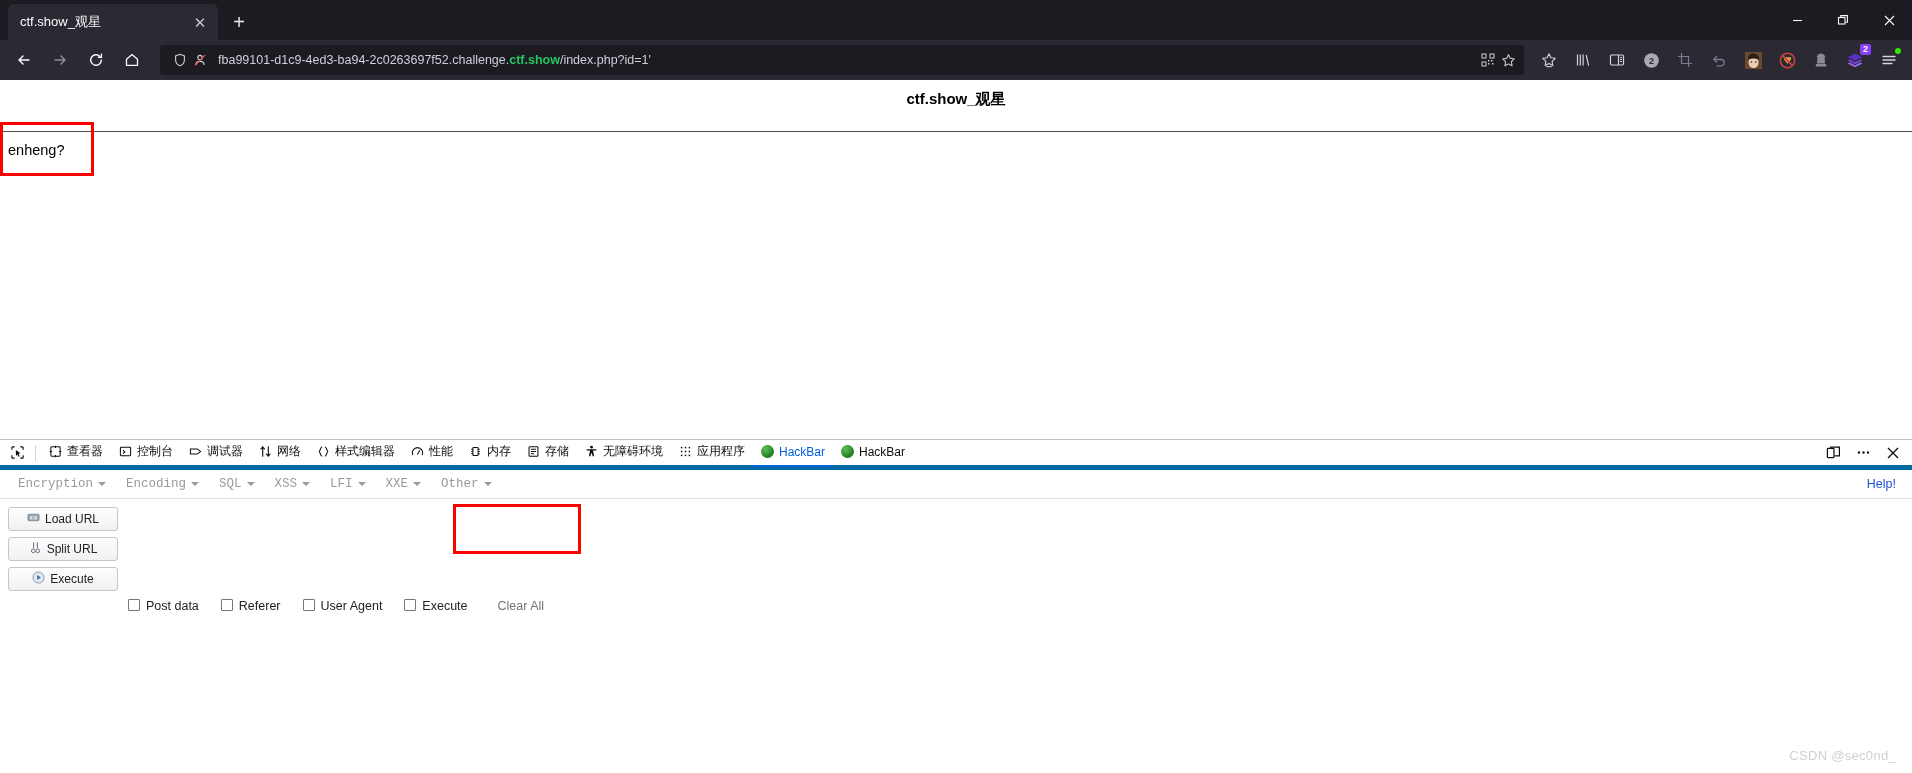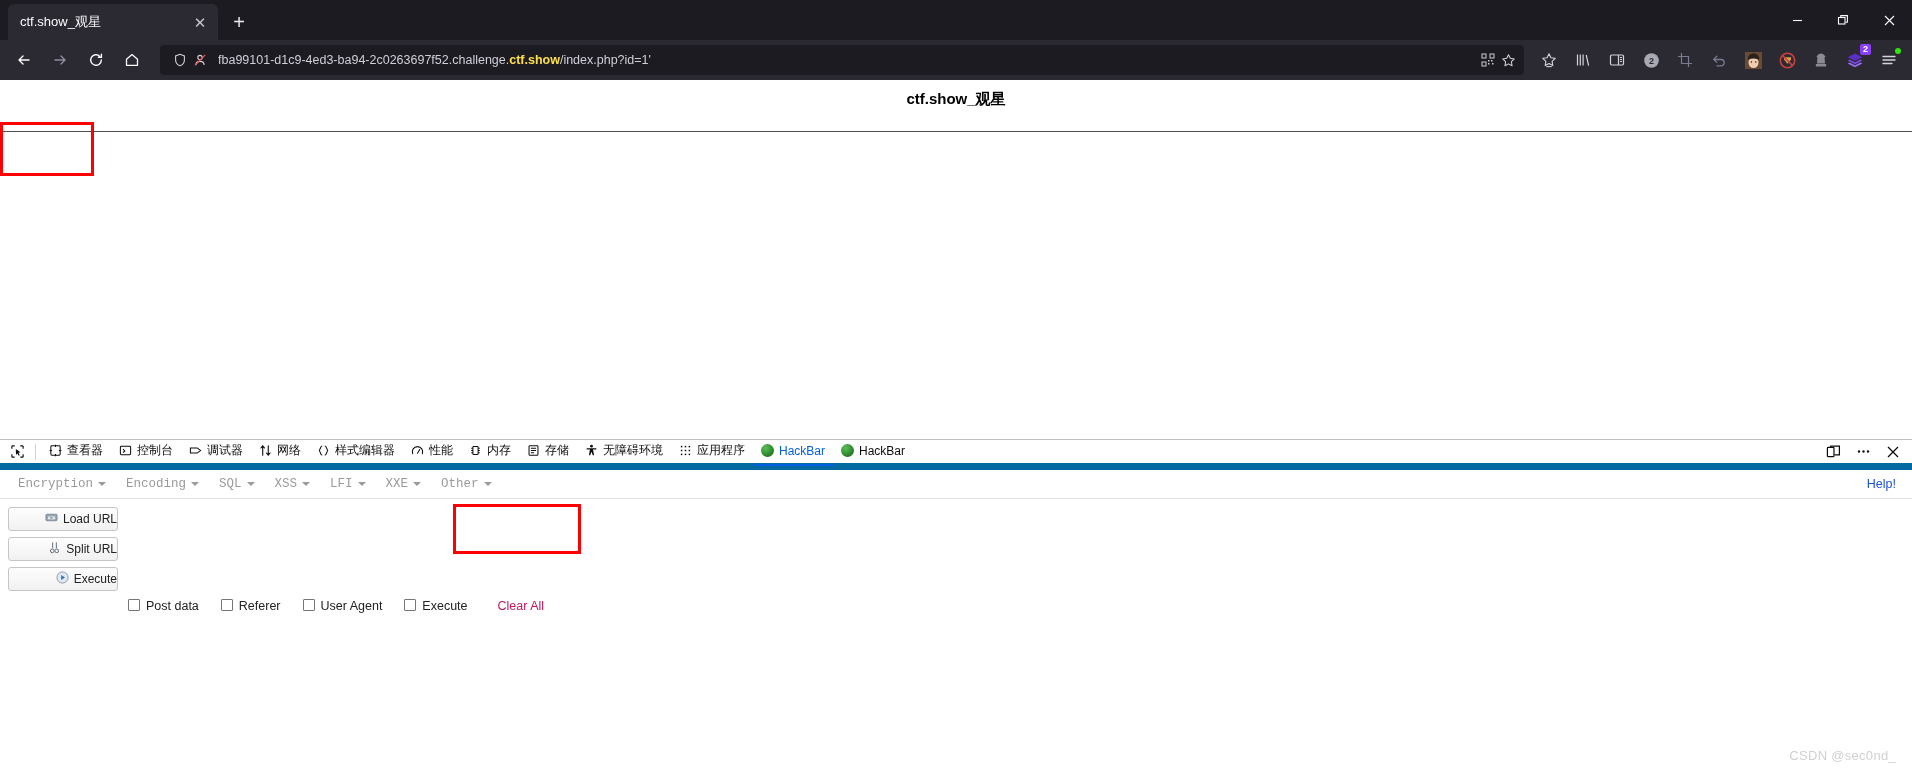--- a/index.html
+++ b/index.html
@@ -59,21 +59,21 @@
   .navbtn.disabled { color: #8f8f9d; }
   .urlbar {
     flex: 1; height: 30px; background: #1c1b22; border-radius: 4px;
     margin: 0 8px 0 10px; display: flex; align-items: center;
     padding: 0 6px 0 10px; min-width: 0;
   }
   .urltext {
     flex: 1; color: #cfcfd8; font-size: 12.5px; white-space: nowrap;
     overflow: hidden; margin-left: 8px; min-width: 0;
   }
-  .urltext b { color: #fde047; font-weight: 700; }
+  .urltext b { color: #22c55e; font-weight: 700; }
   .url-icon { width: 20px; height: 20px; display: flex; align-items: center; justify-content: center; flex: 0 0 20px; }
   .extbtn {
     width: 30px; height: 30px; display: flex; align-items: center;
     justify-content: center; color: #d5d4dd; border-radius: 4px;
     margin: 0 2px; position: relative; flex: 0 0 30px;
   }
   .badge-sq {
     position: absolute; top: -1px; right: -1px;
     background: #8a3ffc; color: #fff; font-size: 9px; font-weight: 700;
     border-radius: 2px; padding: 0 2px; line-height: 11px; min-width: 11px;
@@ -104,21 +104,21 @@
   }
   #redbox-enheng { left: 0px; top: 42px; width: 94px; height: 54px; }
 
   
   .devtools {
     flex: 0 0 auto; background: #fff; border-top: 1px solid #c0c0c0;
     display: flex; flex-direction: column;
   }
   .dt-toolbar {
     height: 30px; display: flex; align-items: center;
-    border-bottom: 7px solid #0369a1; background: #fff; padding: 0 4px;
+    border-bottom: 5px solid #0369a1; background: #fff; padding: 0 4px;
   }
   .dt-picker {
     width: 26px; height: 26px; display: flex; align-items: center;
     justify-content: center; color: #0c0c0d;
   }
   .dt-sep { width: 1px; height: 16px; background: #d0d0d5; margin: 0 5px; }
   .dt-tab {
     display: flex; align-items: center; gap: 5px;
     height: 29px; padding: 0 8px; font-size: 12px; color: #0c0c0d;
     white-space: nowrap; border-bottom: 2px solid transparent;
@@ -151,21 +151,21 @@
     border-right: 4px solid transparent; border-top: 4px solid #9a9a9a;
   }
   .hb-help { font-size: 12.5px; color: #1d4ed8; margin-left: auto; padding-right: 8px; }
 
   .hb-body { display: flex; padding: 8px 8px 0 8px; gap: 10px; }
   .hb-btncol { display: flex; flex-direction: column; gap: 6px; width: 110px; flex: 0 0 110px; }
   .hb-btn {
     height: 24px; border: 1px solid #c6c6c6; border-radius: 3px;
     background: linear-gradient(#fdfdfd, #f1f1f1);
     font-size: 12px; color: #222; display: flex; align-items: center;
-    justify-content: flex-end; gap: 5px;
+    justify-content: center; gap: 5px;
   }
   .hb-textarea-wrap { flex: 1; position: relative; }
   .hb-textarea {
     width: 100%; height: 60px; border: 1px solid #cfcfcf; border-radius: 2px;
     font-size: 12.5px; color: #222; padding: 6px 8px; resize: none;
     font-family: "Liberation Sans", sans-serif; background: #fff;
     line-height: 1.3;
   }
   #redbox-url {
     position: absolute; border: 3px solid #ff0000;
@@ -173,21 +173,21 @@
   }
   .hb-checkrow {
     display: flex; align-items: center; gap: 0;
     padding: 8px 8px 0 128px; font-size: 12.5px; color: #222;
   }
   .hb-check { display: flex; align-items: flex-start; gap: 6px; margin-right: 22px; }
   .cbox {
     width: 12px; height: 12px; border: 1px solid #767676;
     background: #fff; border-radius: 1px; display: inline-block;
   }
-  .hb-clear { color: #be185d; font-size: 12.5px; margin-left: 8px; }
+  .hb-clear { color: #737373; font-size: 12.5px; margin-left: 8px; }
 
   .watermark {
     position: absolute; right: 16px; bottom: 10px;
     font-size: 13px; color: #d0d0d0; letter-spacing: 0.3px;
   }
   .page-wrap { position: relative; height: 100%; }
 </style>
 </head>
 <body>
 
@@ -345,20 +345,21 @@
           <path d="M2 4.5h12M2 8h12M2 11.5h9"></path>
         </svg>
       <span class="greendot"></span>
     </div>
   </div>
 
   <div class="content">
     <div class="page-wrap">
       <h3 class="page-title">ctf.show_观星</h3>
       <hr class="page-hr">
+      <div class="page-text">enheng?</div>
       <div class="redbox" id="redbox-enheng"></div>
     </div>
   </div>
 
   <div class="devtools">
 
     <div class="dt-toolbar">
       <div class="dt-picker">
         <svg width="15" height="15" viewBox="0 0 16 16" fill="none" stroke="#0c0c0d" stroke-width="1.2">
           <path d="M2 2h3M11 2h3M2 14h3M11 14h3M2 2v3M14 2v3M2 11v3M14 11v3"></path>

